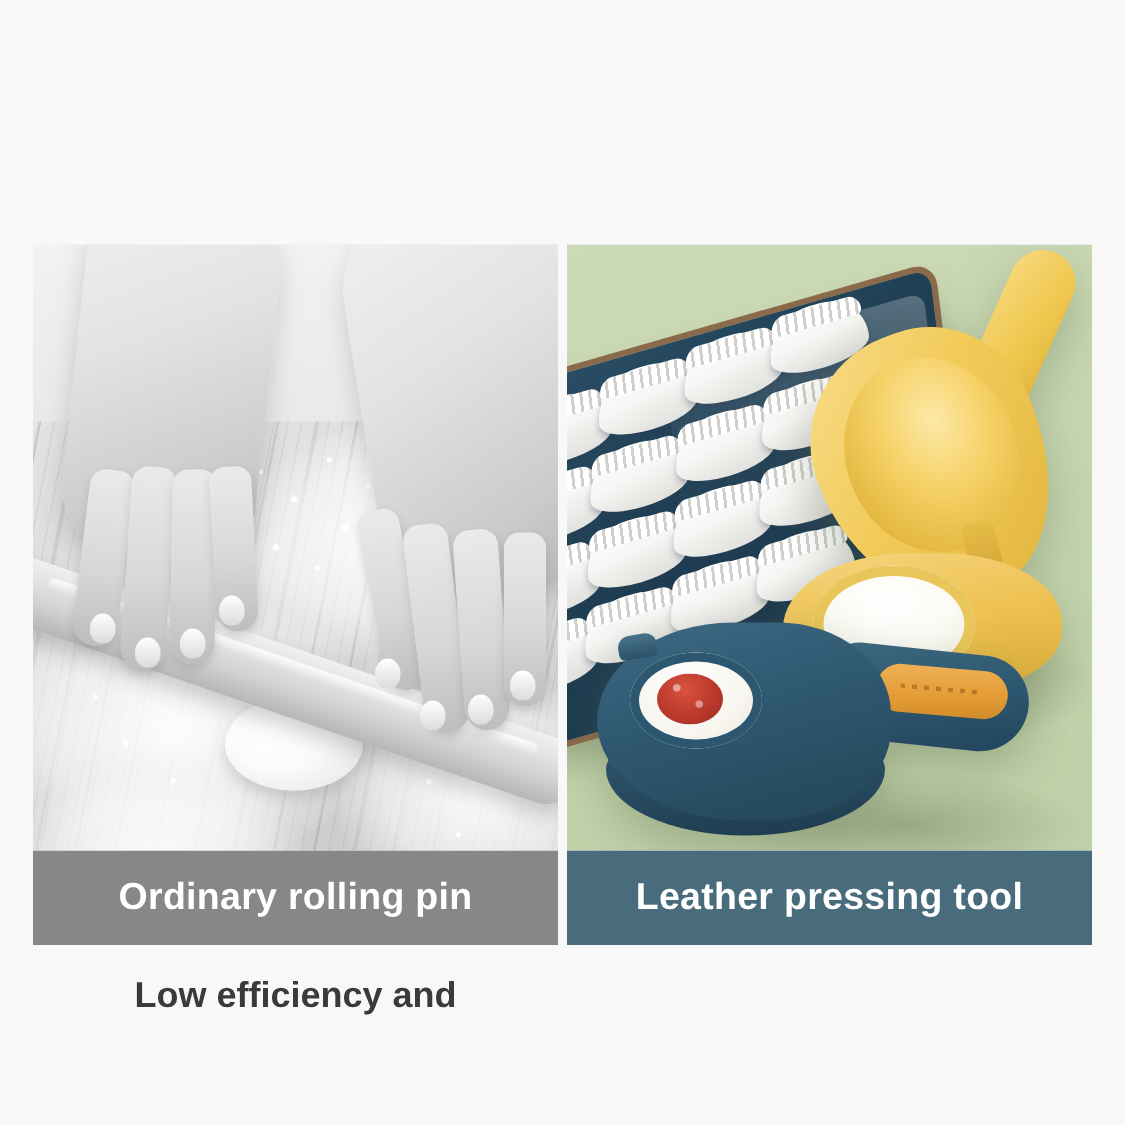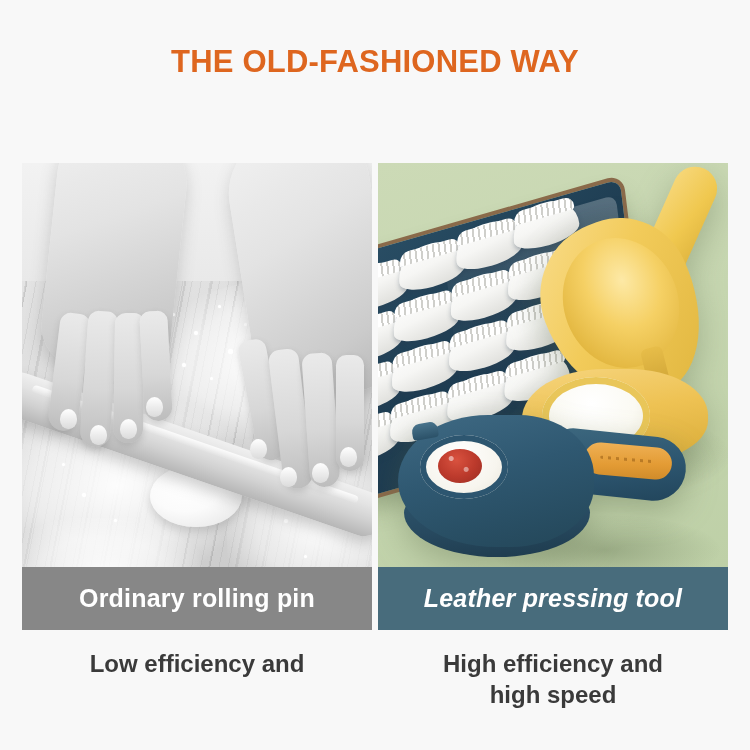--- a/index.html
+++ b/index.html
@@ -55,21 +55,21 @@
     height: 63px;
     display: flex;
     align-items: center;
     justify-content: center;
     color: #ffffff;
     font-size: 25px;
     font-weight: bold;
     letter-spacing: 0.2px;
   }
   .bar-left  { background: #878787; }
-  .bar-right { background: #486c7c; font-style: italic; }
+  .bar-right { background: #486c7c; }
 
   
   .subcaptions {
     position: absolute;
     top: 648px;
     left: 22px;
     width: 706px;
     display: flex;
     gap: 6px;
   }
@@ -282,21 +282,20 @@
   .b-latch {
     position: absolute; left: 14px; top: 16px; width: 26px; height: 16px;
     border-radius: 8px 8px 4px 4px; transform: rotate(-10deg);
     background: linear-gradient(180deg, #48738b, #2b5168);
   }
 </style>
 </head>
 <body>
 
 <div class="headline">
-  <span class="line">THE OLD-FASHIONED WAY</span>
 </div>
 
 <div class="compare">
 
   <div class="panel">
     <div class="photo">
       <div class="scene-gray">
         <div class="board"></div>
         <div class="board-top-light"></div>
 
@@ -400,17 +399,13 @@
     <div class="caption-bar bar-right">
       <span>Leather pressing tool</span>
     </div>
   </div>
 </div>
 
 <div class="subcaptions">
   <div class="subcap">
     <span class="line">Low efficiency and</span>
   </div>
-  <div class="subcap">
-    <span class="line">High efficiency and</span>
-    <span class="line">high speed</span>
-  </div>
 </div>
 
 </body></html>

